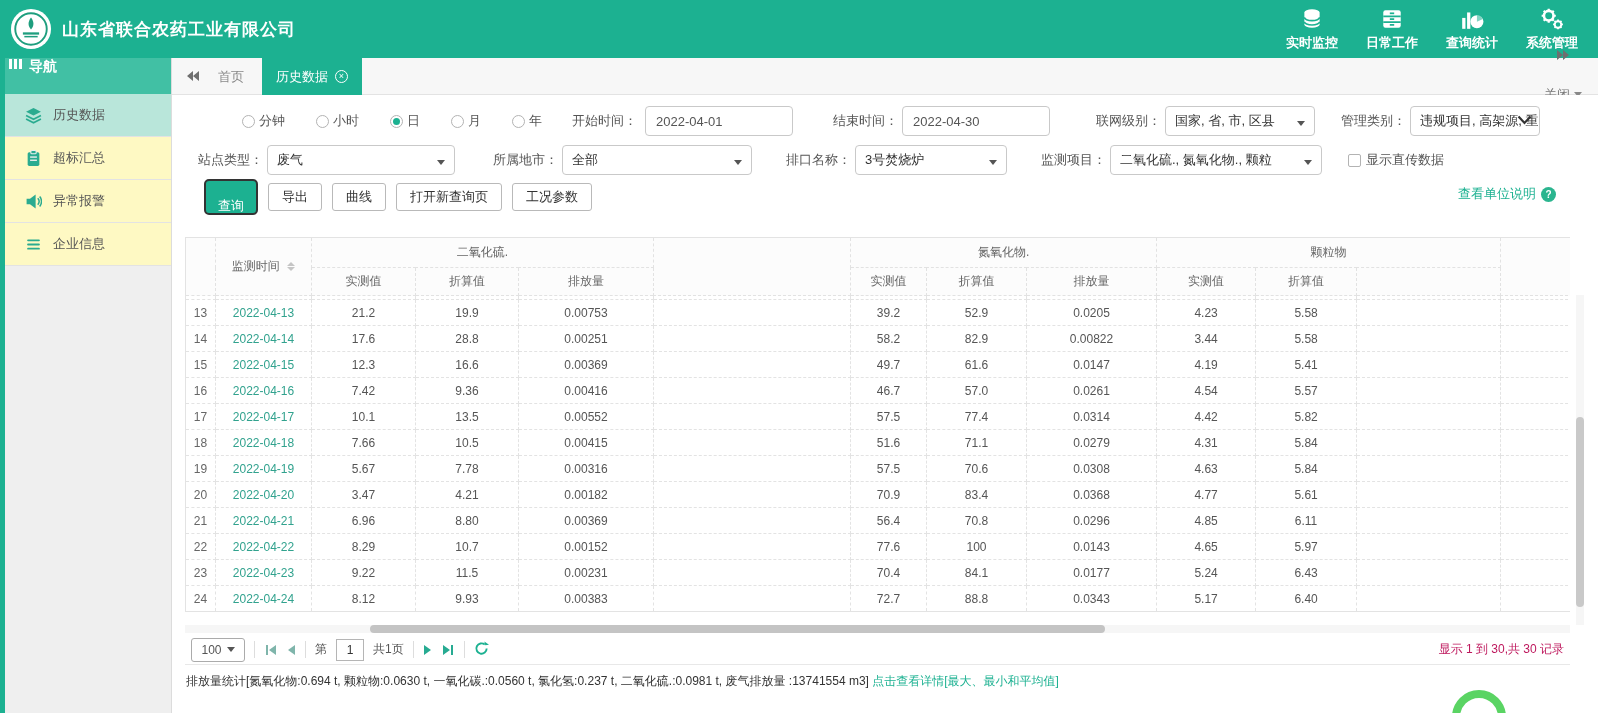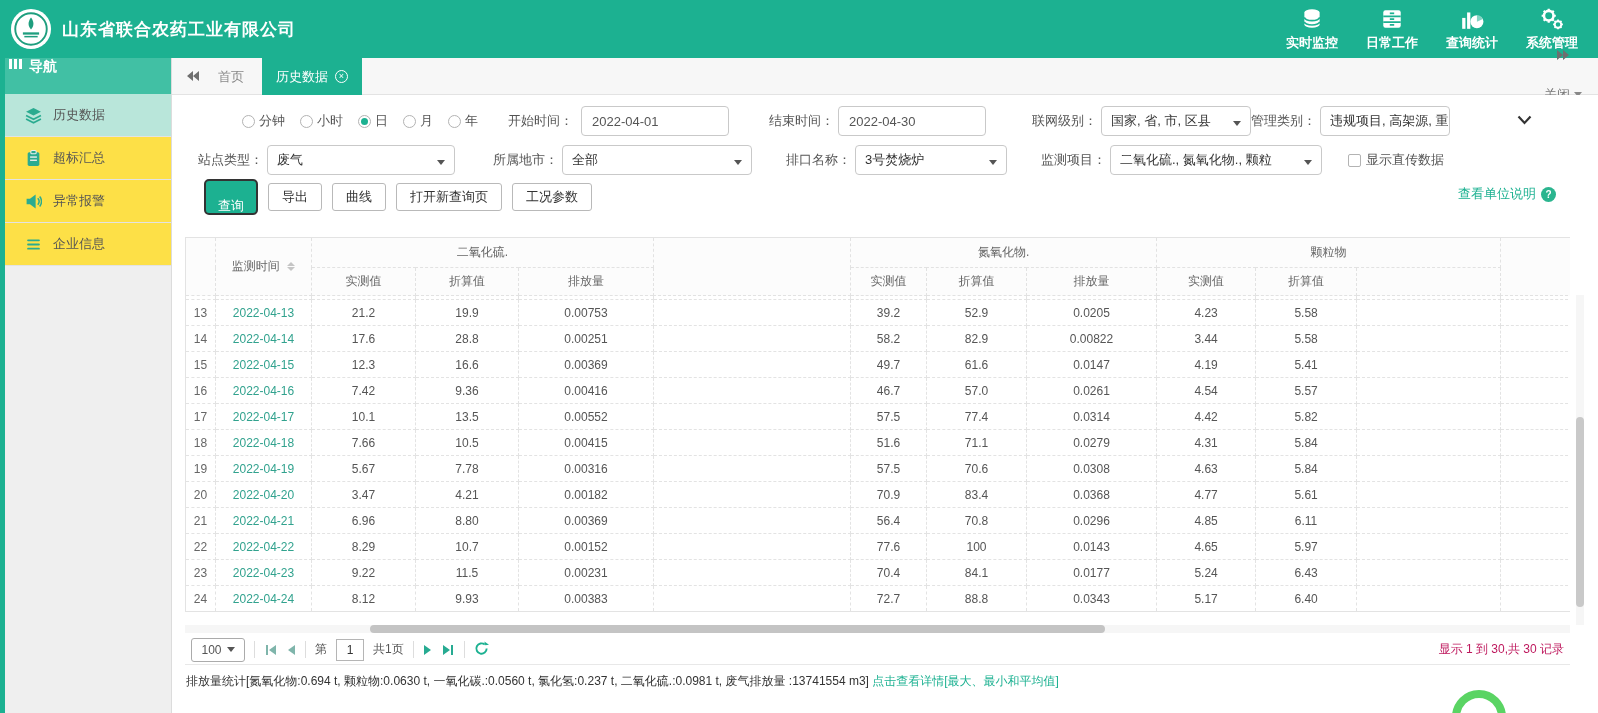--- a/index.html
+++ b/index.html
@@ -15,21 +15,21 @@
   .topnav { margin-left:auto; display:flex; gap:28px; margin-right:20px; }
   .topnav-item { display:flex; flex-direction:column; align-items:center; gap:3px;
     color:#fff; font-size:13px; font-weight:bold; cursor:pointer; }
 
   
   .sidebar { position:absolute; top:58px; left:0; width:172px; height:655px;
     background:#efefef; border-left:5px solid #1cb191; border-right:1px solid #dcdcdc; }
   .nav-title { height:36px; background:#41c0a4; color:#fff; font-size:14px; font-weight:bold;
     display:flex; align-items:flex-start; gap:7px; padding-left:4px; }
   .side-item { height:43px; display:flex; align-items:center; gap:11px; padding-left:20px;
-    font-size:13px; color:#555; border-bottom:1px solid #e3e3e3; cursor:pointer; background:#fde047; }
+    font-size:13px; color:#555; border-bottom:1px solid #e3e3e3; cursor:pointer; background:#fef9c3; }
   .side-item.active { background:#b9e6da; }
 
   
   .tabbar { position:absolute; top:58px; left:172px; width:1426px; height:37px;
     background:#f7f7f7; border-bottom:1px solid #e3e3e3; display:flex; align-items:center; }
   .tab-collapse { margin-left:14px; cursor:pointer; display:flex; }
   .tab { height:37px; line-height:37px; padding:0 18px; font-size:13px; color:#8a8a8a; cursor:pointer; }
   .tab.active { background:#1cb191; color:#fff; display:flex; align-items:center; gap:7px; padding:0 14px; }
   .tab-close { width:13px; height:13px; border:1px solid #fff; border-radius:50%;
     font-size:9px; line-height:11px; text-align:center; color:#fff; }
@@ -38,21 +38,21 @@
   .closemenu { display:flex; align-items:center; gap:4px; cursor:pointer; }
   .caret-down { width:0; height:0; border-left:4px solid transparent; border-right:4px solid transparent;
     border-top:5px solid #888; display:inline-block; }
 
   
   .main { position:absolute; top:95px; left:172px; width:1426px; height:618px; background:#fff; }
 
   .frow { display:flex; align-items:center; font-size:13px; color:#555; }
   .frow1 { margin-top:10px; height:32px; padding-left:70px; }
   .frow2 { margin-top:7px; height:32px; padding-left:26px; }
-  .radios { display:flex; align-items:flex-end; gap:15px; }
+  .radios { display:flex; align-items:flex-end; gap:31px; }
   .radio-item { display:flex; align-items:center; gap:4px; cursor:pointer; }
   .radio { width:13px; height:13px; border:1px solid #b3b3b3; border-radius:50%; background:#fff;
     display:inline-flex; align-items:center; justify-content:center; }
   .radio .dot { width:7px; height:7px; border-radius:50%; background:#1cb191; display:none; }
   .radio.sel .dot { display:block; }
   .flabel { white-space:nowrap; }
   .date-input { height:30px; width:148px; border:1px solid #c9c9c9; border-radius:4px;
     padding-left:10px; font-size:13px; color:#555; font-family:inherit; }
   .sel-box { height:30px; border:1px solid #c9c9c9; border-radius:4px; background:#fff;
     display:flex; align-items:center; padding:0 9px; font-size:13px; color:#333;
@@ -277,21 +277,21 @@
       </div>
       <span class="flabel" style="margin-left:30px">开始时间：</span>
       <input class="date-input" style="margin-left: 8px;" readonly="" value="2022-04-01">
       <span class="flabel" style="margin-left:40px">结束时间：</span>
       <input class="date-input" style="margin-left: 4px;" readonly="" value="2022-04-30">
       <span class="flabel" style="margin-left:46px">联网级别：</span>
       <div class="sel-box" style="width:150px;margin-left:4px">
         <span>国家, 省, 市, 区县</span>
         <span class="sel-caret"><i class="tri-down"></i></span>
       </div>
-      <span class="flabel" style="">管理类别：</span>
+      <span class="flabel" style="margin-left:26px">管理类别：</span>
       <div class="sel-box" style="width:130px;margin-left:4px">
         <span>违规项目, 高架源, 重点排</span>
 
       </div>
     </div>
 
     <div class="frow frow2">
       <span class="flabel">站点类型：</span>
       <div class="sel-box" style="width:188px;margin-left:4px">
         <span>废气</span>

